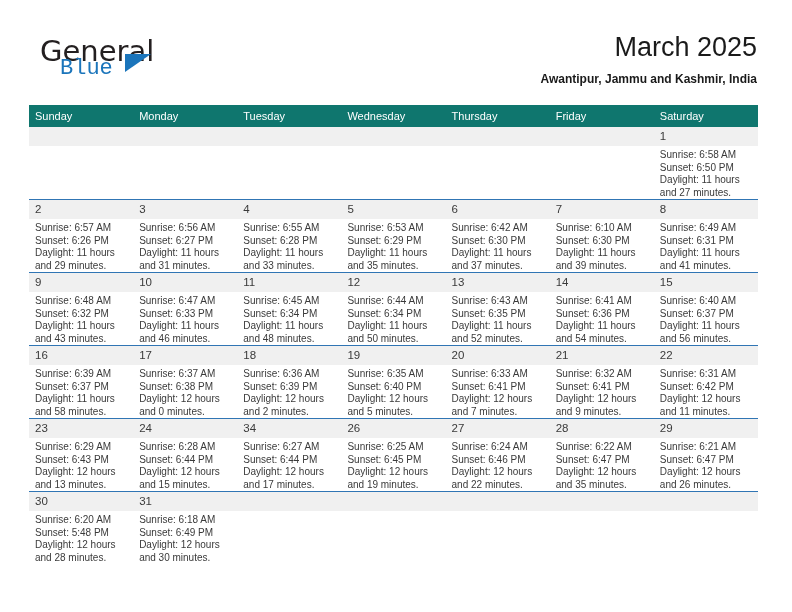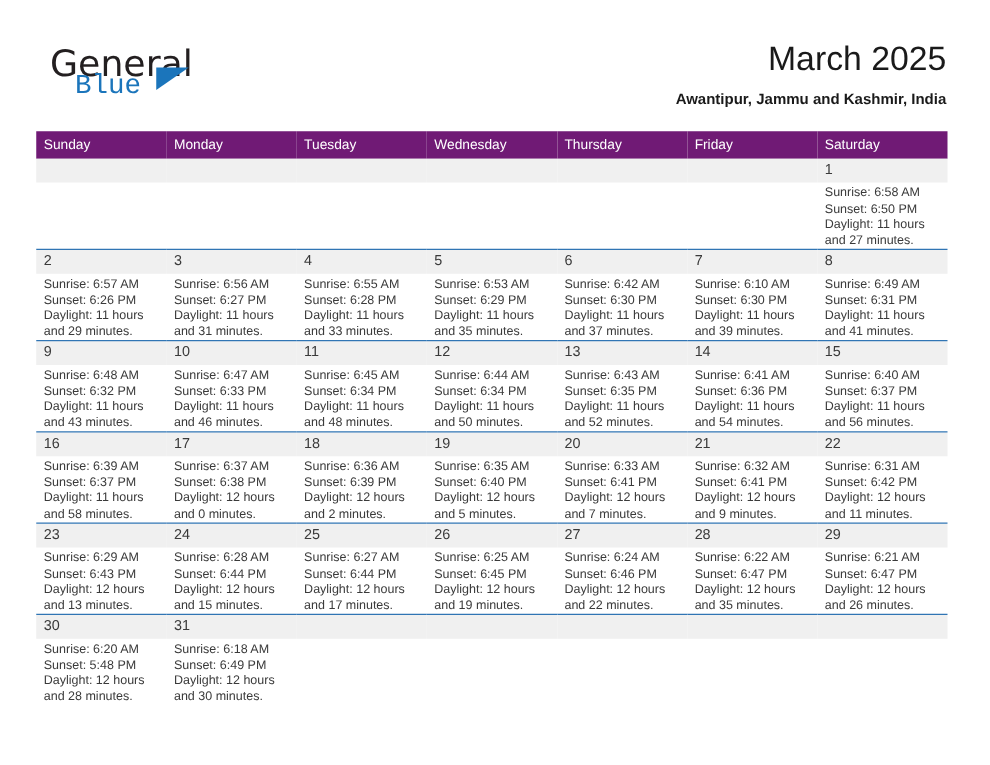--- a/index.html
+++ b/index.html
@@ -88,21 +88,21 @@
   
   .calendar {
     position: absolute;
     left: 29px;
     top: 105px;
     width: 729px;
     border-collapse: collapse;
     table-layout: fixed;
   }
   .calendar th {
-    background: #701a75;
+    background: #0f766e;
     color: #ffffff;
     font-size: 11px;
     font-weight: normal;
     text-align: left;
     padding: 5px 0 5px 6px;
     height: 12px;
     border: none;
   }
   .calendar td {
     vertical-align: top;
@@ -443,21 +443,21 @@
           <td class="day-cell">
             <div class="daynum">24</div>
             <div class="cell-body">
               <div>Sunrise: 6:28 AM</div>
               <div>Sunset: 6:44 PM</div>
               <div>Daylight: 12 hours</div>
               <div>and 15 minutes.</div>
             </div>
           </td>
           <td class="day-cell">
-            <div class="daynum">25</div>
+            <div class="daynum">34</div>
             <div class="cell-body">
               <div>Sunrise: 6:27 AM</div>
               <div>Sunset: 6:44 PM</div>
               <div>Daylight: 12 hours</div>
               <div>and 17 minutes.</div>
             </div>
           </td>
           <td class="day-cell">
             <div class="daynum">26</div>
             <div class="cell-body">

